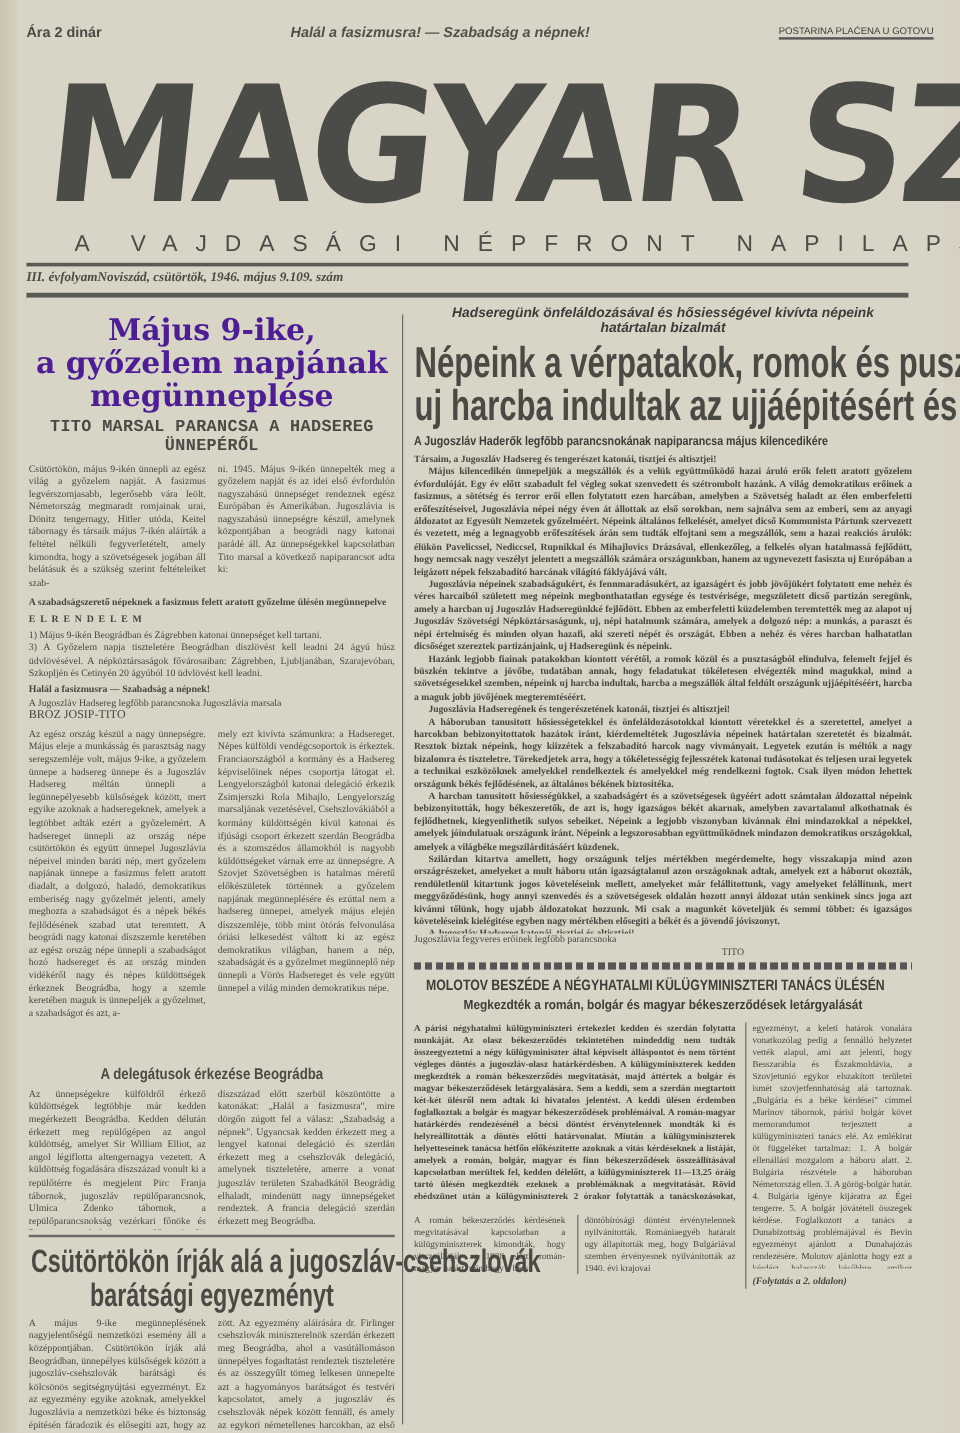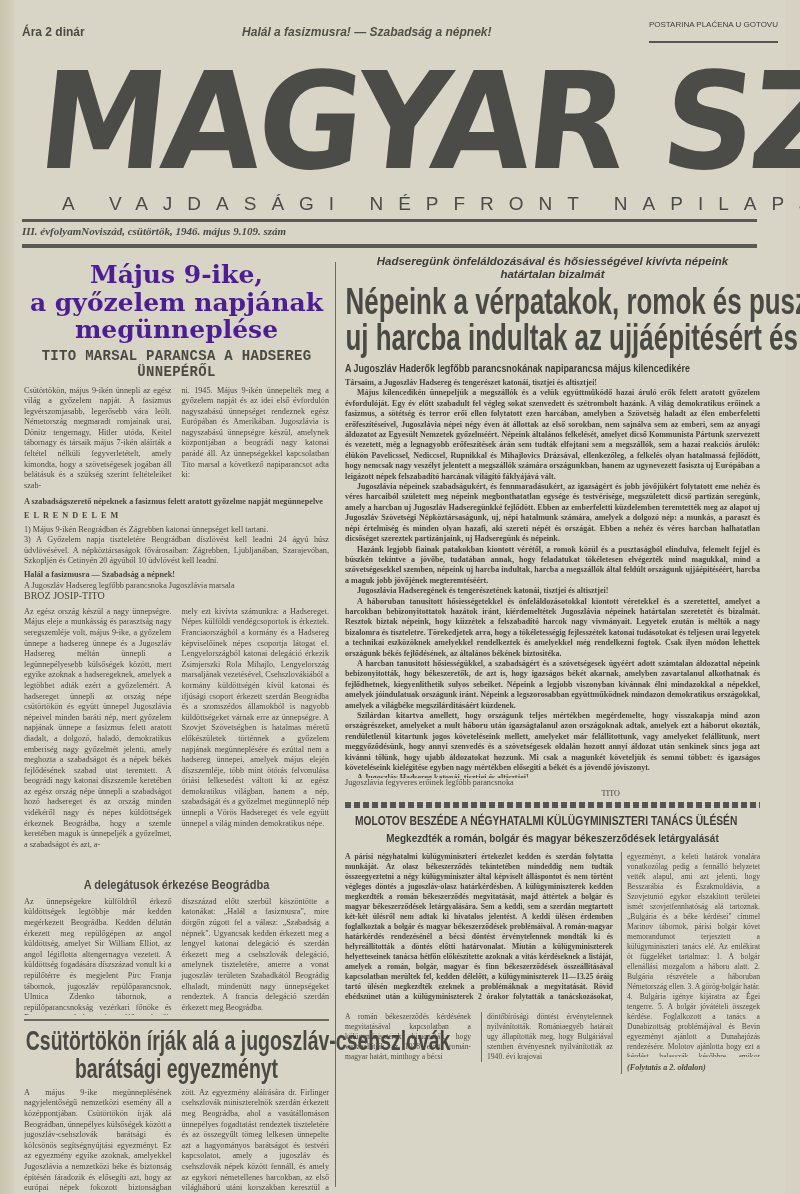--- a/index.html
+++ b/index.html
@@ -2,21 +2,21 @@
 <html><head>
 <meta charset="utf-8">
 <style>
 *{box-sizing:border-box;margin:0;padding:0}
 body{width:800px;height:1194px;background:#d6d1c2;font-family:"Liberation Serif",serif;color:#3c3c38;overflow:hidden;position:relative}
 .page{position:absolute;left:14px;top:0;width:772px;height:1194px;background:#d9d5c6}
 .leftedge{position:absolute;left:0;top:0;width:14px;height:1194px;background:linear-gradient(90deg,#c9c3b0,#d4cfbe)}
 .topbar{position:absolute;top:20px;left:8px;width:756px;display:flex;justify-content:space-between;align-items:center;font-size:12px}
 .topbar .price{font-weight:bold;font-family:"Liberation Sans",sans-serif;color:#4a4a45}
 .topbar .slogan{font-style:italic;font-weight:bold;font-family:"Liberation Sans",sans-serif;color:#50504a}
-.topbar .post{font-size:8px;font-family:"Liberation Sans",sans-serif;border-bottom:2px solid #555;padding-bottom:12px}
+.topbar .post{font-size:8px;font-family:"Liberation Sans",sans-serif;border-bottom:2px solid #555;padding-bottom:1px}
 .masthead{position:absolute;top:52px;left:40px;width:730px;height:140px;font-family:"DejaVu Sans",sans-serif;font-weight:bold;color:#4b4b47;font-size:128px;letter-spacing:-4px;line-height:140px;transform:skewX(-6deg) scaleY(1.05);white-space:nowrap}
 .subtitle{position:absolute;top:193px;left:20px;width:730px;font-family:"Liberation Sans",sans-serif;font-size:19px;letter-spacing:15px;color:#4b4b47;white-space:nowrap}
 .rule{position:absolute;left:14px;width:740px;height:3px;background:#5a5a55}
 .dateline{position:absolute;top:225px;left:14px;width:740px;display:flex;justify-content:flex-start;font-style:italic;font-weight:bold;font-size:11px;color:#4a4a45}
 .colsep{position:absolute;width:1px;background:#6a6a64}
 .leftcol{position:absolute;left:14px;top:255px;width:310px}
 h1.big{font-family:"DejaVu Serif",serif;font-weight:bold;color:#4c1d95;text-align:center;line-height:1.1}
 .kicker{font-family:Liberation Mono, monospace;font-weight:bold;font-size:14px;text-align:center;color:#4a4a45;letter-spacing:.3px}
 .txt{font-size:8.2px;line-height:10.6px;text-align:justify;color:#46463f}
 .cols2{display:flex;gap:10px}
@@ -57,34 +57,34 @@
     <h1 class="big" style="font-size:25px;margin-top:6px">
       <div>Május 9-ike,</div>
       <div>a győzelem napjának</div>
       <div>megünneplése</div>
     </h1>
     <div class="kicker" style="margin:4px 0 6px">TITO MARSAL PARANCSA A HADSEREG ÜNNEPÉRŐL</div>
     <div class="cols2 txt">
       <div>Csütörtökön, május 9-ikén ünnepli az egész világ a győzelem napját. A fasizmus legvérszomjasabb, legerősebb vára leölt. Németország megmaradt romjainak urai, Dönitz tengernagy, Hitler utóda, Keitel tábornagy és társaik május 7-ikén aláírták a feltétel nélküli fegyverletételt, amely kimondta, hogy a szövetségesek jogában áll belátásuk és a szükség szerint feltételeiket szab-</div>
       <div>ni. 1945. Május 9-ikén ünnepelték meg a győzelem napját és az idei első évfordulón nagyszabású ünnepséget rendeznek egész Európában és Amerikában. Jugoszlávia is nagyszabású ünnepségre készül, amelynek központjában a beográdi nagy katonai parádé áll. Az ünnepségekkel kapcsolatban Tito marsal a következő napiparancsot adta ki:</div>
     </div>
-    <div class="txt" style="margin-top:6px;font-weight:bold">A szabadságszerető népeknek a fasizmus felett aratott győzelme napját megünnepelve</div>
+    <div class="txt" style="margin-top:6px;font-weight:bold">A szabadságszerető népeknek a fasizmus felett aratott győzelme ülésén megünnepelve</div>
     <div class="txt center" style="font-weight:bold;letter-spacing:4px;margin:3px 0">ELRENDELEM</div>
     <div class="txt">1) Május 9-ikén Beográdban és Zágrebben katonai ünnepséget kell tartani.</div>
     <div class="txt">3) A Győzelem napja tiszteletére Beográdban díszlövést kell leadni 24 ágyú húsz üdvlövésével. A népköztársaságok fővárosaiban: Zágrebben, Ljubljanában, Szarajevóban, Szkopljén és Cetinyén 20 ágyúból 10 üdvlövést kell leadni.</div>
     <div class="txt center" style="font-weight:bold;margin-top:3px">Halál a fasizmusra — Szabadság a népnek!</div>
     <div class="txt center">A Jugoszláv Hadsereg legfőbb parancsnoka Jugoszlávia marsala</div>
     <div class="txt center" style="font-size:10px">BROZ JOSIP-TITO</div>
     <div class="cols2 txt" style="margin-top:5px;height:258px;overflow:hidden">
       <div>Az egész ország készül a nagy ünnepségre. Május eleje a munkásság és parasztság nagy seregszemléje volt, május 9-ike, a győzelem ünnepe a hadsereg ünnepe és a Jugoszláv Hadsereg méltán ünnepli a legünnepélyesebb külsőségek között, mert egyike azoknak a hadseregeknek, amelyek a legtöbbet adták ezért a győzelemért. A hadsereget ünnepli az ország népe csütörtökön és együtt ünnepel Jugoszlávia népeivel minden baráti nép, mert győzelem napjának ünnepe a fasizmus felett aratott diadalt, a dolgozó, haladó, demokratikus emberiség nagy győzelmét jelenti, amely meghozta a szabadságot és a népek békés fejlődésének szabad utat teremtett. A beográdi nagy katonai díszszemle keretében az egész ország népe ünnepli a szabadságot hozó hadsereget és az ország minden vidékéről nagy és népes küldöttségek érkeznek Beográdba, hogy a szemle keretében maguk is ünnepeljék a győzelmet, a szabadságot és azt, a-</div>
       <div>mely ezt kivívta számunkra: a Hadsereget. Népes külföldi vendégcsoportok is érkeztek. Franciaországból a kormány és a Hadsereg képviselőinek népes csoportja látogat el. Lengyelországból katonai delegáció érkezik Zsimjerszki Rola Mihajlo, Lengyelország marsaljának vezetésével, Csehszlovákiából a kormány küldöttségén kívül katonai és ifjúsági csoport érkezett szerdán Beográdba és a szomszédos államokból is nagyobb küldöttségeket várnak erre az ünnepségre. A Szovjet Szövetségben is hatalmas méretű előkészületek történnek a győzelem napjának megünneplésére és ezúttal nem a hadsereg ünnepei, amelyek május elején díszszemléje, több mint ötórás felvonulása óriási lelkesedést váltott ki az egész demokratikus világban, hanem a nép, szabadságát és a győzelmet megünneplő nép ünnepli a Vörös Hadsereget és vele együtt ünnepel a világ minden demokratikus népe.</div>
     </div>
   </div>
 
-  <div style="margin-top:12px">
+  <div style="margin-top:22px">
     <div class="section-title" style="font-size:13px;transform:scaleX(.85)">A delegátusok érkezése Beográdba</div>
     <div class="cols2 txt" style="margin-top:5px;height:118px;overflow:hidden">
       <div>Az ünnepségekre külföldről érkező küldöttségek legtöbbje már kedden megérkezett Beográdba. Kedden délután érkezett meg repülőgépen az angol küldöttség, amelyet Sir William Elliot, az angol légiflotta altengernagya vezetett. A küldöttség fogadására díszszázad vonult ki a repülőtérre és megjelent Pirc Franja tábornok, jugoszláv repülőparancsnok, Ulmica Zdenko tábornok, a repülőparancsnokság vezérkari főnöke és Bennant angol katonai repülőattasé. Sir Elliot ellépve a</div>
       <div>díszszázad előtt szerbül köszöntötte a katonákat: „Halál a fasizmusra", mire dörgőn zúgott fel a válasz: „Szabadság a népnek". Ugyancsak kedden érkezett meg a lengyel katonai delegáció és szerdán érkezett meg a csehszlovák delegáció, amelynek tiszteletére, amerre a vonat jugoszláv területen Szabadkától Beográdig elhaladt, mindenütt nagy ünnepségeket rendeztek. A francia delegáció szerdán érkezett meg Beográdba.</div>
     </div>
     <div style="height:2px;background:#6a6a64;margin-top:4px"></div>
   </div>
 
   <div style="margin-top:6px">
     <div class="condensed" style="font-size:27px;text-align:center;line-height:28px;width:420px;margin-left:-57px">Csütörtökön írják alá a jugoszláv-csehszlovák</div>

